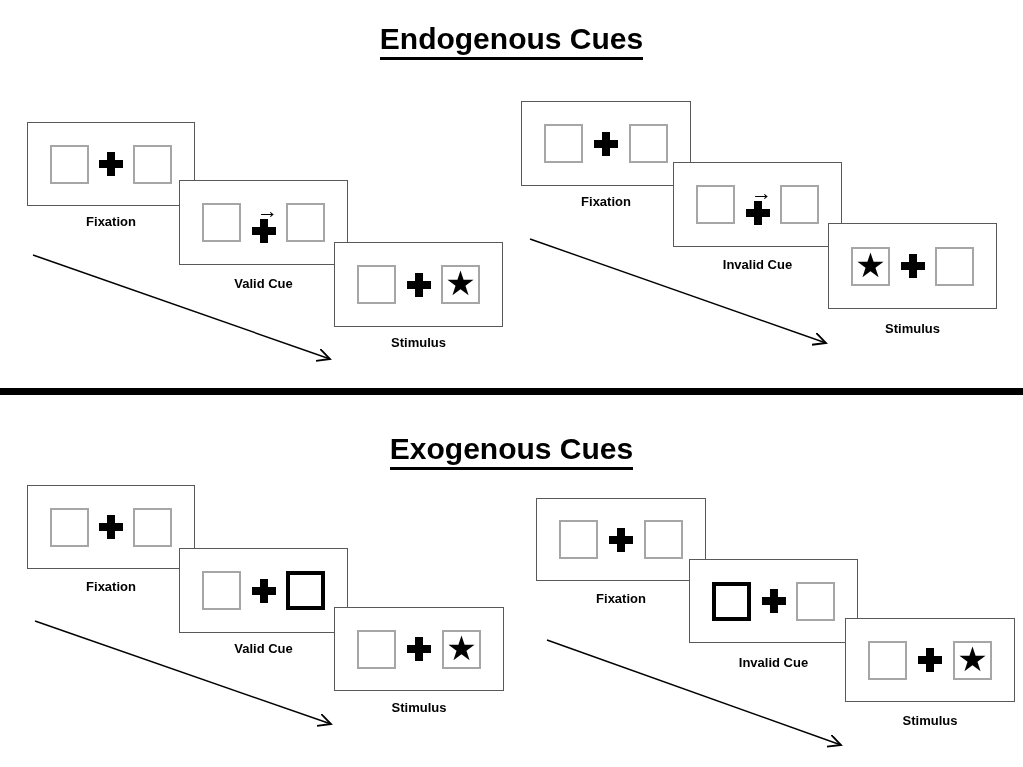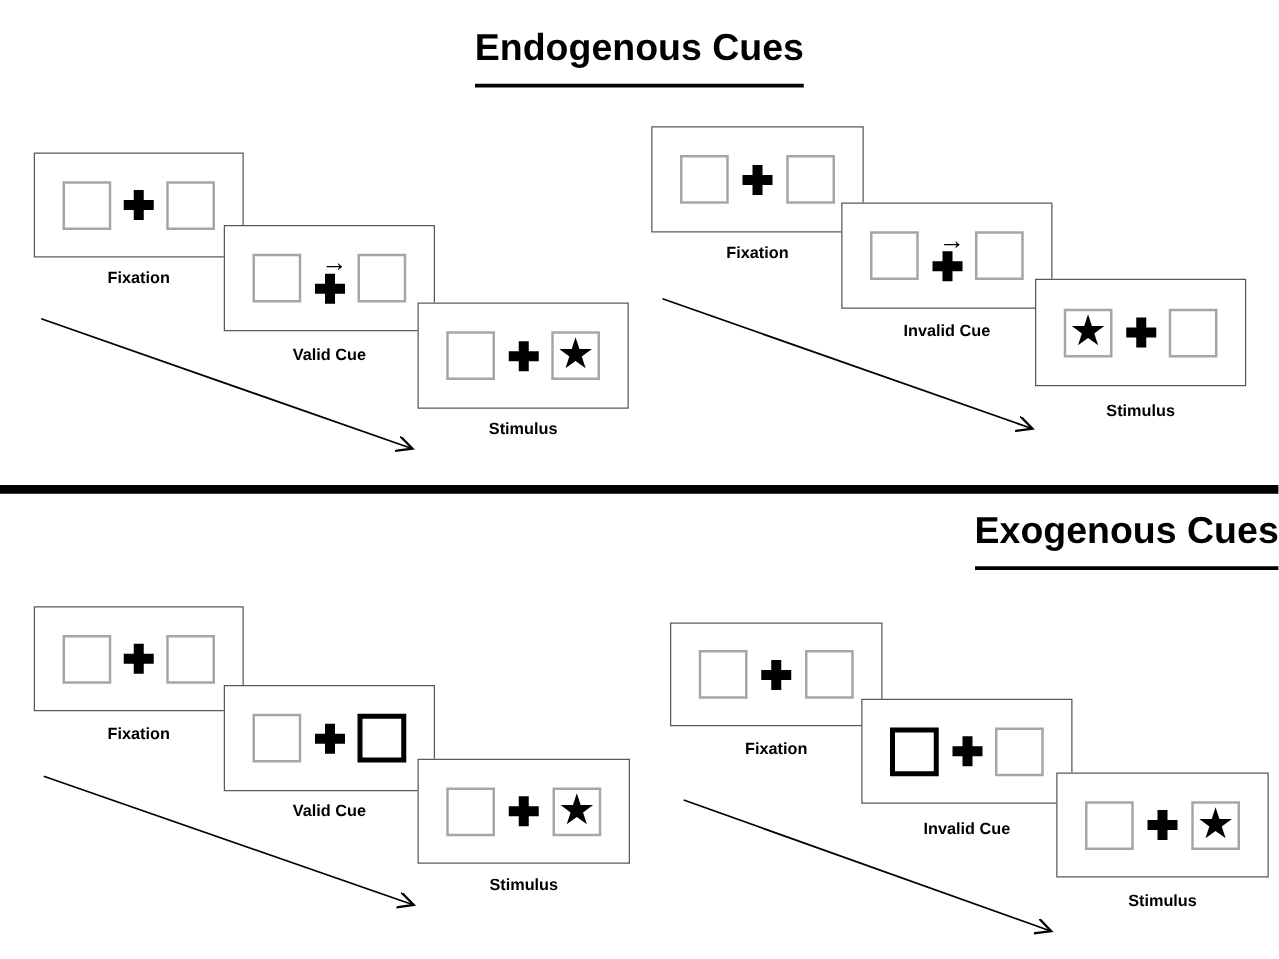--- a/index.html
+++ b/index.html
@@ -5,21 +5,21 @@
   html,body{margin:0;padding:0;background:#ffffff;}
   #canvas{
     position:relative;width:1023px;height:767px;background:#ffffff;
     font-family:"Liberation Sans", sans-serif;color:#000;overflow:hidden;
   }
   .section-title{
     position:absolute;left:0;width:100%;text-align:center;
     font-size:30px;font-weight:bold;letter-spacing:0px;
   }
   .section-title .underlined{
-    display:inline-block;border-bottom:3px solid #000;padding-bottom:11px;
+    display:inline-block;border-bottom:3px solid #000;padding-bottom:1px;
   }
   .divider{
     position:absolute;left:0;width:1023px;height:7px;background:#000;
   }
   .panel{
     position:absolute;box-sizing:border-box;background:#fff;
     border:1px solid #595959;
     display:flex;align-items:center;justify-content:space-between;
     padding:0 22px;
   }
@@ -68,21 +68,21 @@
     </defs>
     <line x1="33" y1="255" x2="330" y2="359" stroke="#000" stroke-width="1.4" marker-end="url(#ah)"></line>
     <line x1="530" y1="239" x2="826" y2="343" stroke="#000" stroke-width="1.4" marker-end="url(#ah)"></line>
     <line x1="35" y1="621" x2="331" y2="724" stroke="#000" stroke-width="1.4" marker-end="url(#ah)"></line>
     <line x1="547" y1="640" x2="841" y2="745" stroke="#000" stroke-width="1.4" marker-end="url(#ah)"></line>
   </svg>
 
   <div class="section-title" style="top:22px;">
     <span class="underlined">Endogenous Cues</span>
   </div>
-  <div class="section-title" style="top:408px;text-align:right;">
+  <div class="section-title" style="top:432px;">
     <span class="underlined">Exogenous Cues</span>
   </div>
 
   <div class="divider" style="top:388px;"></div>
 
   <div class="panel" style="left:27px;top:122px;width:168px;height:84px;">
     <div class="box"></div>
     <div class="symbol-stack">
         <span class="cross"></span>
       </div>

